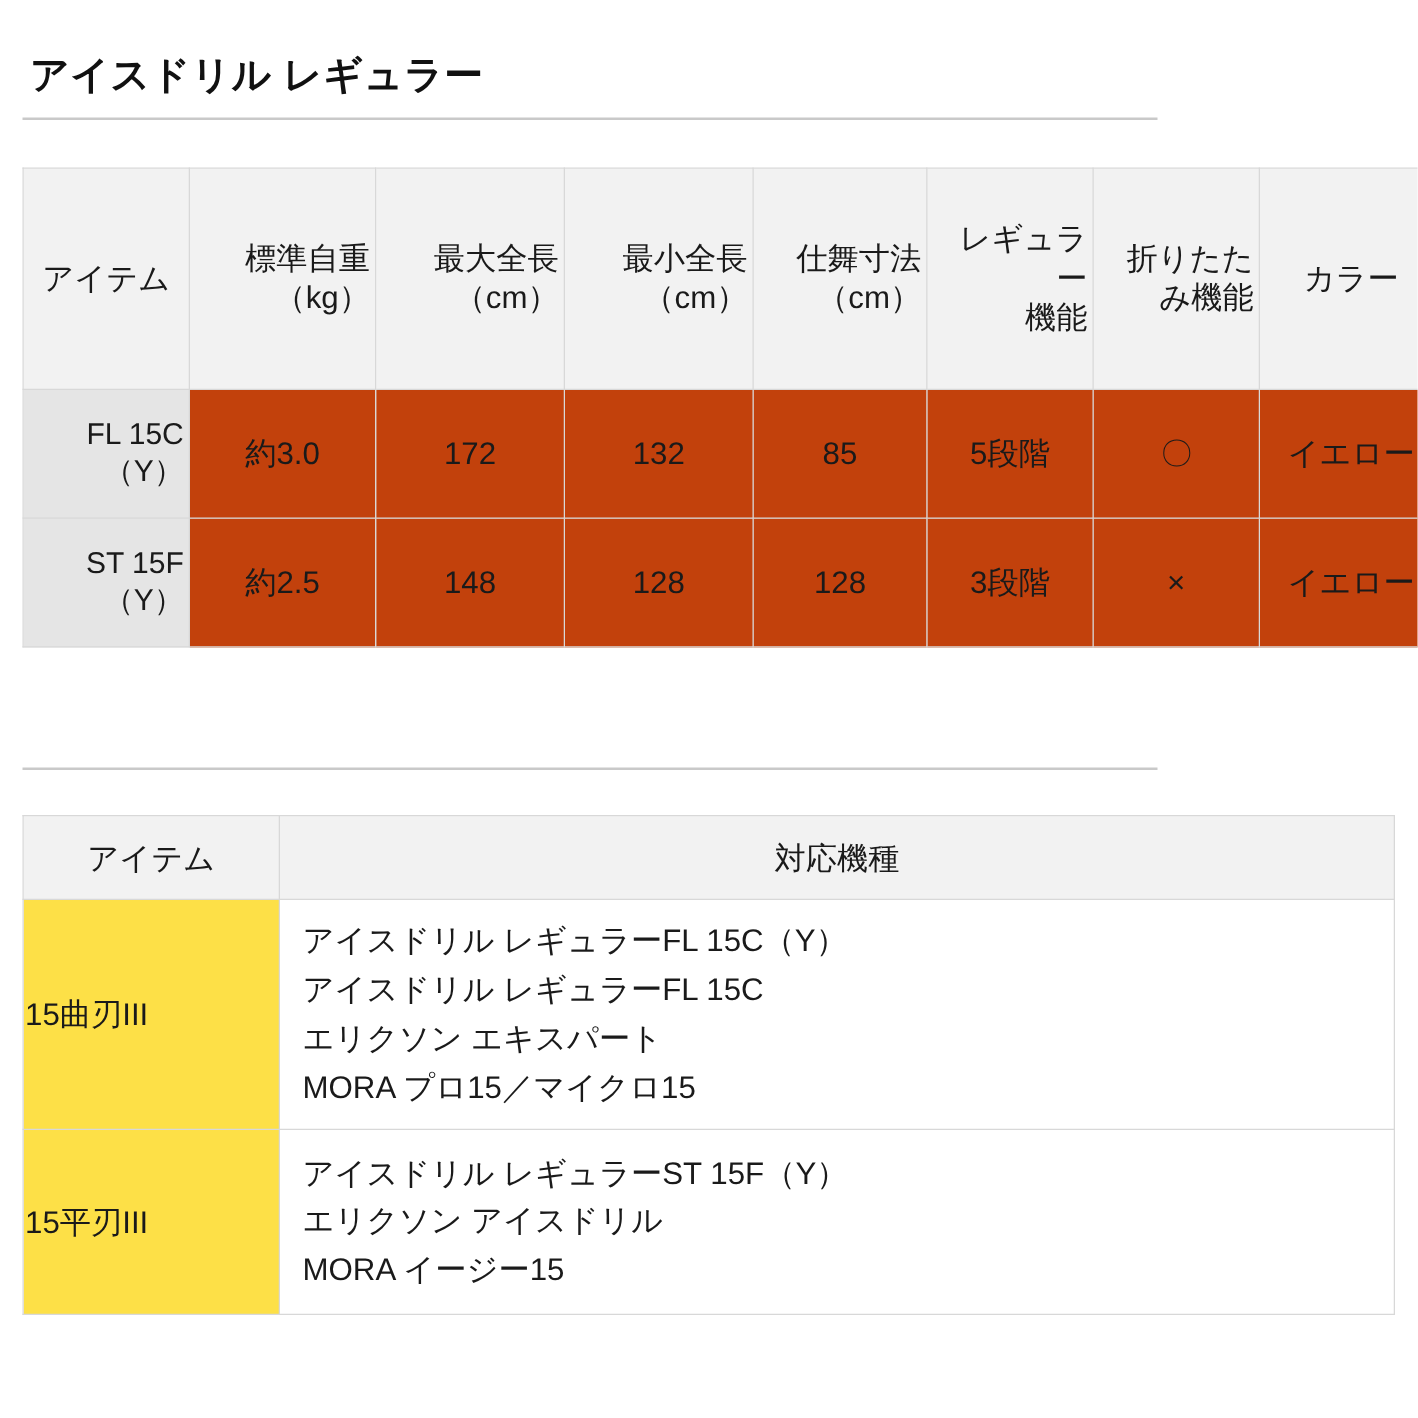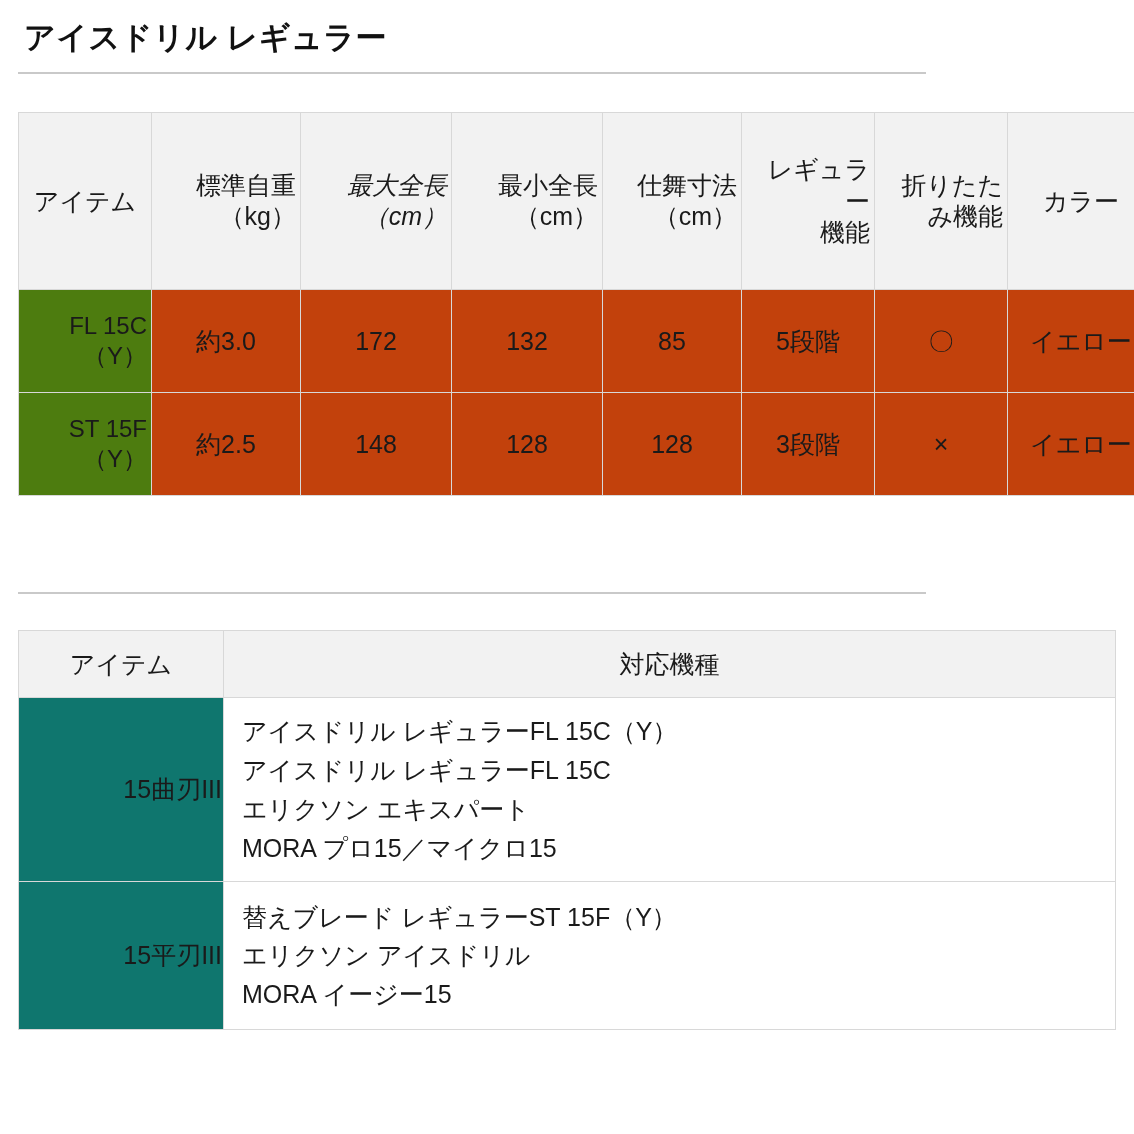--- a/index.html
+++ b/index.html
@@ -11,21 +11,21 @@
     height: 1134px;
     background: #ffffff;
     font-family: "Liberation Sans", sans-serif;
     color: #1a1a1a;
     overflow: hidden;
   }
   .page {
     width: 1134px;
     height: 1134px;
     box-sizing: border-box;
-    padding: 18px 18px 0 18px;
+    padding: 40px 18px 0 18px;
     position: relative;
   }
 
   
   .section-title {
     font-size: 31px;
     font-weight: bold;
     letter-spacing: 0.5px;
     color: #111111;
     padding: 0 0 0 6px;
@@ -60,26 +60,26 @@
   }
   table.spec thead th {
     background: #f2f2f2;
     height: 160px;
   }
   table.spec tbody td {
     background: #c2410c;
     height: 86px;
   }
   table.spec tbody td.item-cell {
-    background: #4d7c0f;
+    background: #e5e5e5;
     font-size: 24px;
   }
   .col-item   { width: 124px; }
   .col-weight { width: 140px; }
-  .col-maxlen { width: 142px; font-style: italic; }
+  .col-maxlen { width: 142px; }
   .col-minlen { width: 142px; }
   .col-pack   { width: 130px; }
   .col-adjust { width: 124px; }
   .col-fold   { width: 124px; }
   .col-color  { width: 138px; }
 
   .two-line { display: block; text-align: right; }
 
   
   .section2 {
@@ -102,22 +102,22 @@
     font-weight: normal;
     color: #1a1a1a;
   }
   table.blade thead th {
     background: #f2f2f2;
     text-align: center;
     height: 54px;
     padding: 6px 4px;
   }
   table.blade td.blade-item {
-    background: #0f766e;
-    text-align: right;
+    background: #fde047;
+    text-align: left;
     width: 196px;
     font-size: 25px;
   }
   table.blade td.blade-models {
     background: #ffffff;
     text-align: left;
     padding: 14px 0 14px 18px;
     line-height: 1.55;
     font-size: 25px;
     margin-top: 16px;
@@ -216,21 +216,21 @@
             <td class="blade-models">
               <span class="model-line">アイスドリル レギュラーFL 15C（Y）</span>
               <span class="model-line">アイスドリル レギュラーFL 15C</span>
               <span class="model-line">エリクソン エキスパート</span>
               <span class="model-line">MORA プロ15／マイクロ15</span>
             </td>
           </tr>
           <tr class="row-tall-2">
             <td class="blade-item">15平刃III</td>
             <td class="blade-models">
-              <span class="model-line">替えブレード レギュラーST 15F（Y）</span>
+              <span class="model-line">アイスドリル レギュラーST 15F（Y）</span>
               <span class="model-line">エリクソン アイスドリル</span>
               <span class="model-line">MORA イージー15</span>
             </td>
           </tr>
         </tbody>
       </table>
     </div>
   </div>
 
 </div>

